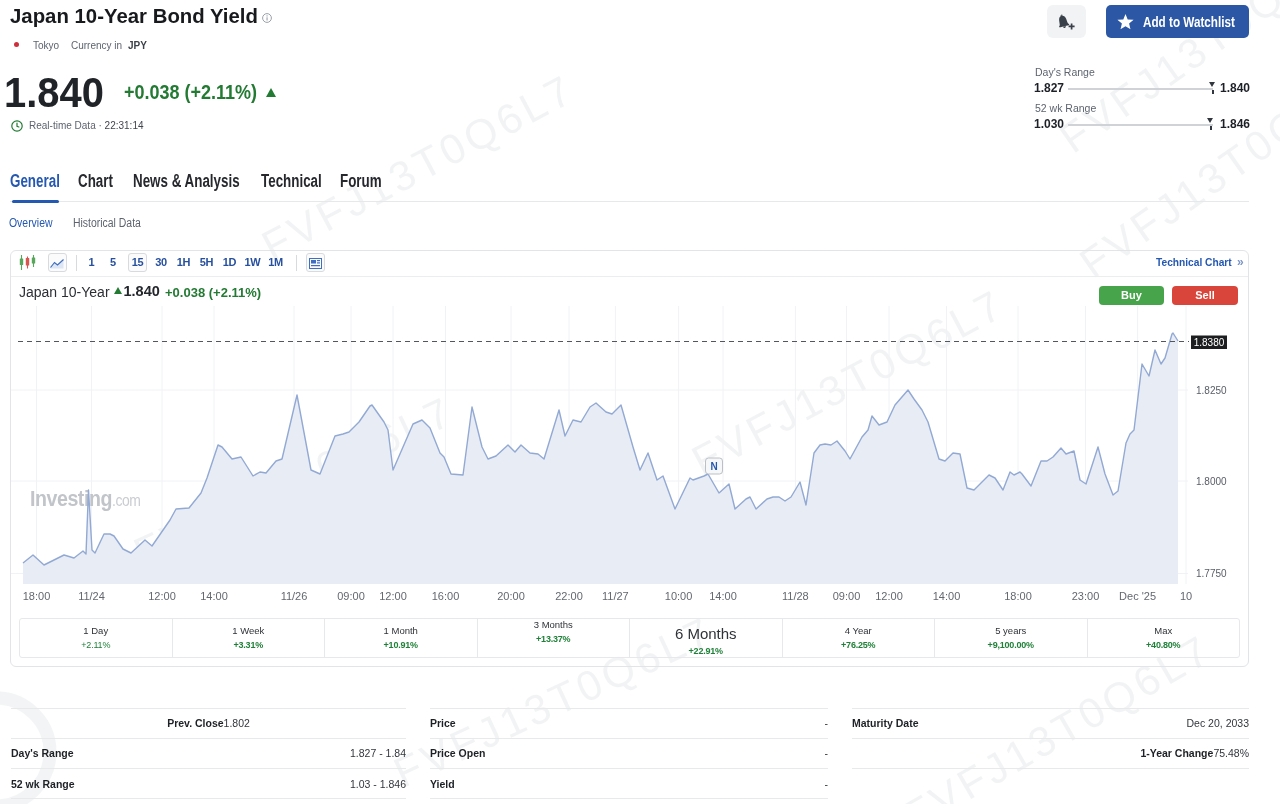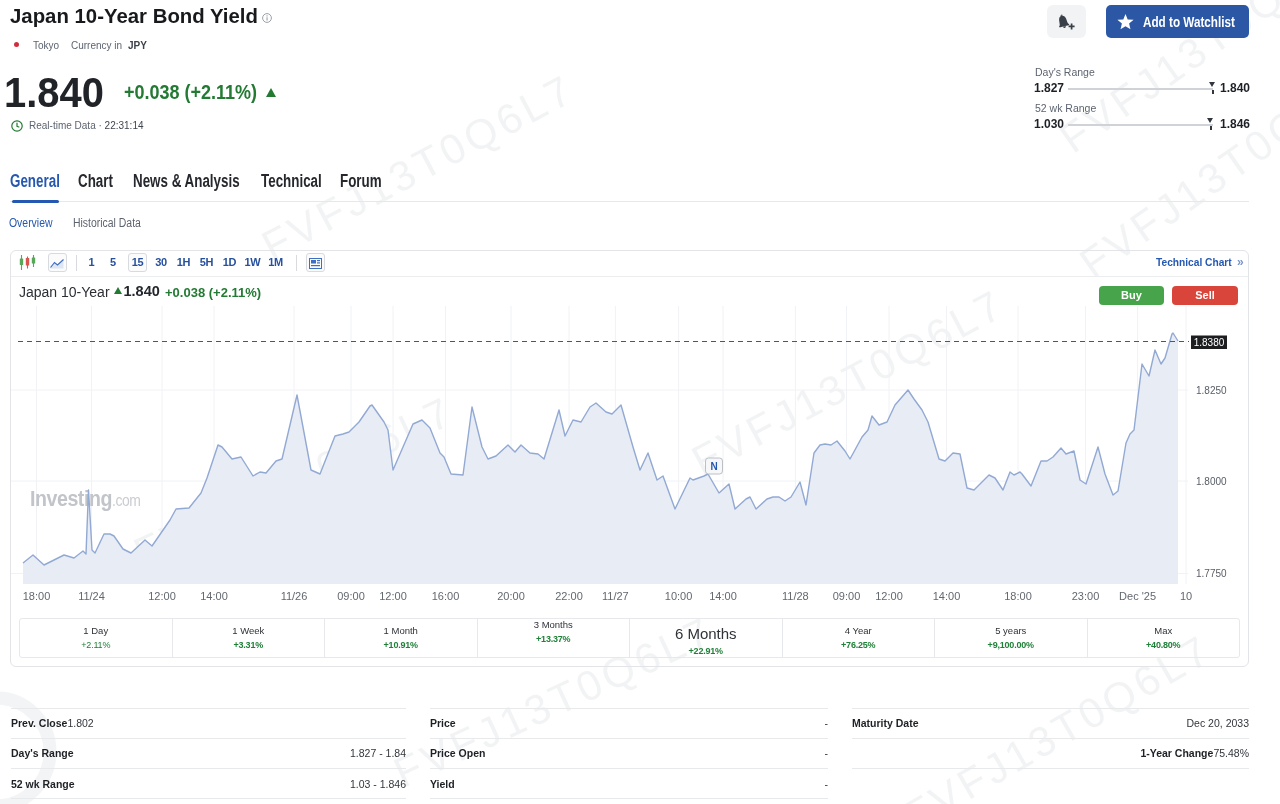--- a/index.html
+++ b/index.html
@@ -224,21 +224,21 @@
       <div style="font-size:9.5px;color:#2f3237;">5 years</div>
       <div style="font-size:9px;font-weight:700;letter-spacing:-0.2px;color:#1f8038;margin-top:4px;">+9,100.00%</div>
     </div>
 <div style="flex:1;border-left:1px solid #e6e8ec;text-align:center;padding-top:6px;">
       <div style="font-size:9.5px;color:#2f3237;">Max</div>
       <div style="font-size:9px;font-weight:700;letter-spacing:-0.2px;color:#1f8038;margin-top:4px;">+40.80%</div>
     </div>
 </div>
 
 <div class="abs" style="left:11px;top:707.5px;width:395px;">
-<div style="display:flex;justify-content:flex-start;align-items:center;height:30.3px;border-top:1px solid #e8e9eb;">
+<div style="display:flex;justify-content:center;align-items:center;height:30.3px;border-top:1px solid #e8e9eb;">
       <span style="font-size:10.5px;font-weight:700;color:#1d2024;">Prev. Close</span>
       <span style="font-size:10.5px;color:#32363c;">1.802</span>
     </div>
 <div style="display:flex;justify-content:space-between;align-items:center;height:30.3px;border-top:1px solid #e8e9eb;">
       <span style="font-size:10.5px;font-weight:700;color:#1d2024;">Day's Range</span>
       <span style="font-size:10.5px;color:#32363c;">1.827 - 1.84</span>
     </div>
 <div style="display:flex;justify-content:space-between;align-items:center;height:30.3px;border-top:1px solid #e8e9eb;">
       <span style="font-size:10.5px;font-weight:700;color:#1d2024;">52 wk Range</span>
       <span style="font-size:10.5px;color:#32363c;">1.03 - 1.846</span>

